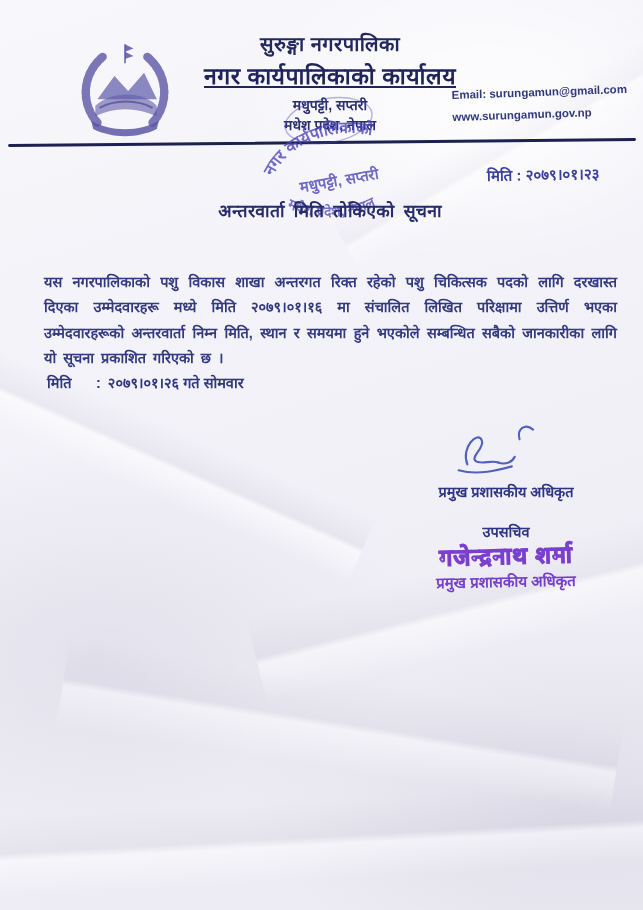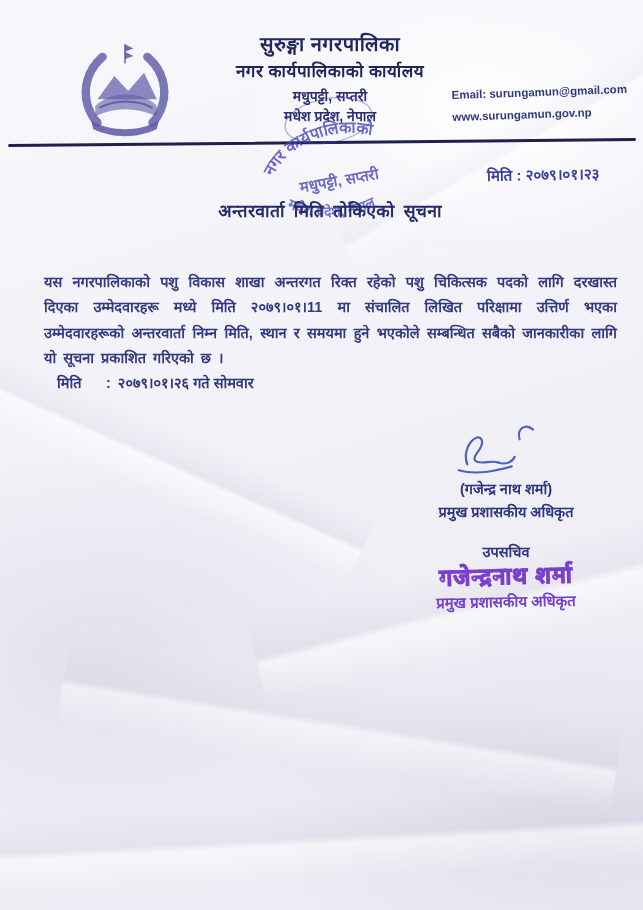--- a/index.html
+++ b/index.html
@@ -20,39 +20,39 @@
       background:linear-gradient(to bottom,rgba(255,255,255,0),rgba(150,148,175,.09) 47%,rgba(255,255,255,.5) 55%,rgba(255,255,255,0));}
   .c3{left:60px;top:680px;width:560px;height:90px;transform:rotate(9deg);
       background:linear-gradient(to bottom,rgba(255,255,255,0),rgba(150,148,175,.08) 47%,rgba(255,255,255,.45) 55%,rgba(255,255,255,0));}
   .c4{left:320px;top:120px;width:380px;height:60px;transform:rotate(-30deg);
       background:linear-gradient(to bottom,rgba(255,255,255,0),rgba(160,158,185,.07) 48%,rgba(255,255,255,.4) 56%,rgba(255,255,255,0));}
   .c5{left:-60px;top:800px;width:760px;height:80px;transform:rotate(-3deg);
       background:linear-gradient(to bottom,rgba(255,255,255,0),rgba(150,148,175,.10) 46%,rgba(255,255,255,.5) 56%,rgba(255,255,255,0));}
 
   .letterhead-center{position:absolute;left:90px;top:30px;width:480px;text-align:center;color:#23285f;}
   .muni{font-size:20px;font-weight:700;letter-spacing:.5px;}
-  .office{font-size:17px;font-weight:800;margin-top:2px;letter-spacing:.5px;color:#1f2459;}
+  .office{font-size:23px;font-weight:800;margin-top:2px;letter-spacing:.5px;color:#1f2459;text-decoration:underline;}
   .addr{font-size:14px;font-weight:700;margin-top:4px;color:#2a2f6e;}
   .addr2{font-size:14px;font-weight:700;margin-top:1px;color:#2a2f6e;}
 
   .logo{position:absolute;left:72px;top:40px;width:106px;height:106px;filter:blur(.3px);opacity:.92;}
 
   .contact{position:absolute;left:452px;top:82px;font-size:11.5px;font-weight:600;color:#333a7a;transform:rotate(-2deg);line-height:1.9;}
 
   .rule{position:absolute;left:8px;top:141px;width:628px;height:3px;background:#1c2150;border-radius:2px;transform:rotate(-0.55deg);}
 
   .round-stamp{position:absolute;left:233px;top:92px;width:204px;height:130px;transform:rotate(-10deg);opacity:.88;}
 
   .issue-date{position:absolute;left:487px;top:164px;font-size:15px;font-weight:600;color:#3a3f9e;transform:rotate(-1deg);}
 
   .notice-title{position:absolute;left:90px;top:198px;width:480px;text-align:center;font-size:17.5px;font-weight:800;color:#262b6b;letter-spacing:.3px;word-spacing:4px;}
 
   .body-par{position:absolute;left:44px;top:270px;width:573px;font-size:14.5px;font-weight:600;color:#333a80;line-height:1.75;text-align:justify;word-spacing:3px;}
 
-  .details{position:absolute;left:57px;top:371px;font-size:14.5px;font-weight:700;color:#31377c;line-height:1.78;}
+  .details{position:absolute;left:47px;top:371px;font-size:14.5px;font-weight:700;color:#31377c;line-height:1.78;}
   .details .row{white-space:nowrap;}
   .details .lbl{display:inline-block;min-width:42px;}
   .details .sep{margin:0 7px;}
 
   .sig-block{position:absolute;left:393px;top:420px;width:226px;text-align:center;color:#2e3480;}
   .sig-ink{display:block;margin:0 auto;width:130px;height:58px;}
   .sig-name{font-size:14.5px;font-weight:700;margin-top:0px;}
   .sig-title{font-size:14.5px;font-weight:700;margin-top:3px;}
   .sig-post{font-size:14.5px;font-weight:700;margin-top:20px;}
   .stamp-name{
@@ -113,37 +113,36 @@
     <text x="102" y="94" text-anchor="middle" font-size="15" font-weight="bold" fill="#4b44b8" opacity=".9">मधुपट्टी, सप्तरी</text>
     <text font-size="14" font-weight="bold" fill="#4b44b8" opacity=".85">
       <textPath href="#arcBot" startOffset="10%">मधेश प्रदेश, नेपाल</textPath>
     </text>
   </svg>
 
   <div class="issue-date">मिति : २०७९।०१।२३</div>
 
   <div class="notice-title">अन्तरवार्ता मिति तोकिएको सूचना</div>
 
-  <div class="body-par">यस नगरपालिकाको पशु विकास शाखा अन्तरगत रिक्त रहेको पशु चिकित्सक पदको लागि दरखास्त दिएका उम्मेदवारहरू मध्ये मिति २०७९।०१।11 मा संचालित लिखित परिक्षामा उत्तिर्ण भएका उम्मेदवारहरूको अन्तरवार्ता निम्न मिति, स्थान र समयमा हुने भएकोले सम्बन्धित सबैको जानकारीका लागि यो सूचना प्रकाशित गरिएको छ ।</div>
+  <div class="body-par">यस नगरपालिकाको पशु विकास शाखा अन्तरगत रिक्त रहेको पशु चिकित्सक पदको लागि दरखास्त दिएका उम्मेदवारहरू मध्ये मिति २०७९।०१।१६ मा संचालित लिखित परिक्षामा उत्तिर्ण भएका उम्मेदवारहरूको अन्तरवार्ता निम्न मिति, स्थान र समयमा हुने भएकोले सम्बन्धित सबैको जानकारीका लागि यो सूचना प्रकाशित गरिएको छ ।</div>
 
   <div class="details">
     <div class="row">
       <span class="lbl">मिति</span><span class="sep">:</span><span>२०७९।०१।२६ गते सोमवार</span>
     </div>
   </div>
 
   <div class="sig-block">
     <svg class="sig-ink" viewBox="0 0 120 60">
       <g fill="none" stroke="#4053b8" stroke-width="2.2" stroke-linecap="round" opacity=".9">
         <path d="M20,46 C13,28 31,11 35,21 C38,29 24,37 28,42 C33,47 45,41 52,44"></path>
         <path d="M11,52 C32,58 55,51 66,48"></path>
         <path d="M52,44 C60,47 67,43 69,38"></path>
         <path d="M88,10 C80,3 71,9 74,20"></path>
       </g>
     </svg>
-    <div class="sig-name">(गजेन्द्र नाथ शर्मा)</div>
     <div class="sig-title">प्रमुख प्रशासकीय अधिकृत</div>
     <div class="sig-post">उपसचिव</div>
     <div class="stamp-name">गजेन्द्रनाथ शर्मा</div>
     <div class="stamp-title">प्रमुख प्रशासकीय अधिकृत</div>
   </div>
 
 </div>
 
 </body></html>

